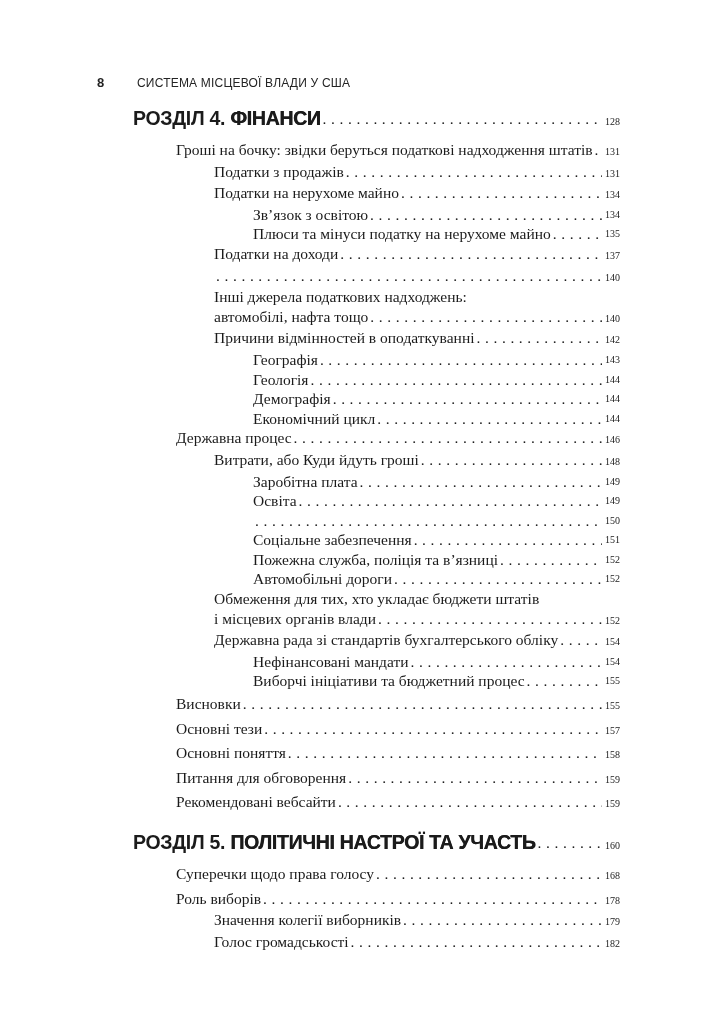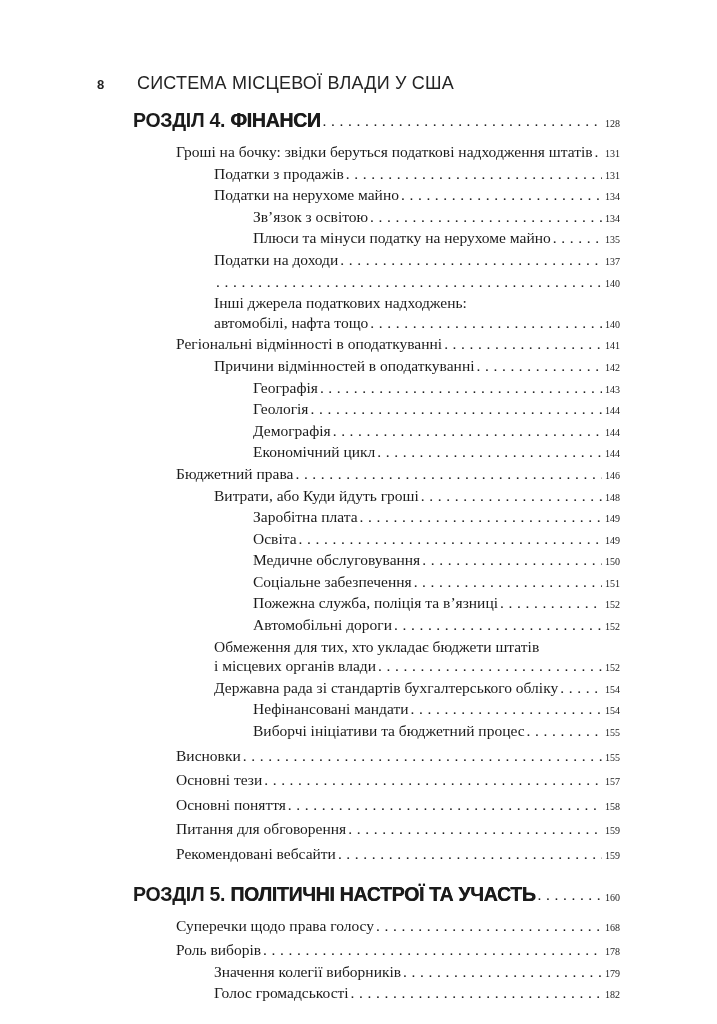--- a/index.html
+++ b/index.html
@@ -25,37 +25,37 @@
     color: #242424;
     line-height: 14px;
   }
   .running-header .pg {
     font-weight: bold;
     font-size: 13px;
     width: 40px;
     flex: 0 0 auto;
   }
   .running-header .rh-title {
-    font-size: 18px;
+    font-size: 12px;
     letter-spacing: 0.2px;
   }
   
   .toc { margin-top: 8px; }
   .toc-row {
     display: flex;
     align-items: baseline;
     font-size: 15.5px;
     line-height: 19.6px;
     white-space: nowrap;
     margin-left: 36px;
   }
   .toc-row.spaced { margin-top: 3px; }
   .toc-row.level-1 { padding-left: 43px; }
   .toc-row.level-2 { padding-left: 81px; text-align: center; }
-  .toc-row.level-3 { padding-left: 120px; }
+  .toc-row.level-3 { padding-left: 120px; align-items: center; }
   .toc-label { flex: 0 0 auto; }
   .toc-dots {
     flex: 1 1 auto;
     overflow: hidden;
     margin-left: 2px;
     margin-right: 3px;
     letter-spacing: 4.6px;
     color: #1b1b1b;
     font-family: "Liberation Serif", serif;
     font-weight: normal;
@@ -140,72 +140,66 @@
   </div>
       <div class="toc-row level-2">
     <span class="toc-label">Інші джерела податкових надходжень:</span>
 
   </div>
       <div class="toc-row level-2">
     <span class="toc-label">автомобілі, нафта тощо</span>
     <span class="toc-dots"></span>
     <span class="toc-page">140</span>
   </div>
+      <div class="toc-row level-2">
+    <span class="toc-label">Причини відмінностей в оподаткуванні</span>
+    <span class="toc-dots"></span>
+    <span class="toc-page">142</span>
+  </div>
+      <div class="toc-row level-3">
+    <span class="toc-label">Географія</span>
+    <span class="toc-dots"></span>
+    <span class="toc-page">143</span>
+  </div>
+      <div class="toc-row level-3">
+    <span class="toc-label">Геологія</span>
+    <span class="toc-dots"></span>
+    <span class="toc-page">144</span>
+  </div>
+      <div class="toc-row level-3">
+    <span class="toc-label">Демографія</span>
+    <span class="toc-dots"></span>
+    <span class="toc-page">144</span>
+  </div>
+      <div class="toc-row level-3">
+    <span class="toc-label">Економічний цикл</span>
+    <span class="toc-dots"></span>
+    <span class="toc-page">144</span>
+  </div>
       <div class="toc-row level-1">
-    <span class="toc-label">Регіональні відмінності в оподаткуванні</span>
-    <span class="toc-dots"></span>
-    <span class="toc-page">141</span>
-  </div>
-      <div class="toc-row level-2">
-    <span class="toc-label">Причини відмінностей в оподаткуванні</span>
-    <span class="toc-dots"></span>
-    <span class="toc-page">142</span>
-  </div>
-      <div class="toc-row level-3">
-    <span class="toc-label">Географія</span>
-    <span class="toc-dots"></span>
-    <span class="toc-page">143</span>
-  </div>
-      <div class="toc-row level-3">
-    <span class="toc-label">Геологія</span>
-    <span class="toc-dots"></span>
-    <span class="toc-page">144</span>
-  </div>
-      <div class="toc-row level-3">
-    <span class="toc-label">Демографія</span>
-    <span class="toc-dots"></span>
-    <span class="toc-page">144</span>
-  </div>
-      <div class="toc-row level-3">
-    <span class="toc-label">Економічний цикл</span>
-    <span class="toc-dots"></span>
-    <span class="toc-page">144</span>
-  </div>
-      <div class="toc-row level-1">
-    <span class="toc-label">Бюджетний права</span>
+    <span class="toc-label">Державна процес</span>
     <span class="toc-dots"></span>
     <span class="toc-page">146</span>
   </div>
       <div class="toc-row level-2">
     <span class="toc-label">Витрати, або Куди йдуть гроші</span>
     <span class="toc-dots"></span>
     <span class="toc-page">148</span>
   </div>
       <div class="toc-row level-3">
     <span class="toc-label">Заробітна плата</span>
     <span class="toc-dots"></span>
     <span class="toc-page">149</span>
   </div>
       <div class="toc-row level-3">
     <span class="toc-label">Освіта</span>
     <span class="toc-dots"></span>
     <span class="toc-page">149</span>
   </div>
       <div class="toc-row level-3">
-    <span class="toc-label">Медичне обслуговування</span>
     <span class="toc-dots"></span>
     <span class="toc-page">150</span>
   </div>
       <div class="toc-row level-3">
     <span class="toc-label">Соціальне забезпечення</span>
     <span class="toc-dots"></span>
     <span class="toc-page">151</span>
   </div>
       <div class="toc-row level-3">
     <span class="toc-label">Пожежна служба, поліція та в’язниці</span>

